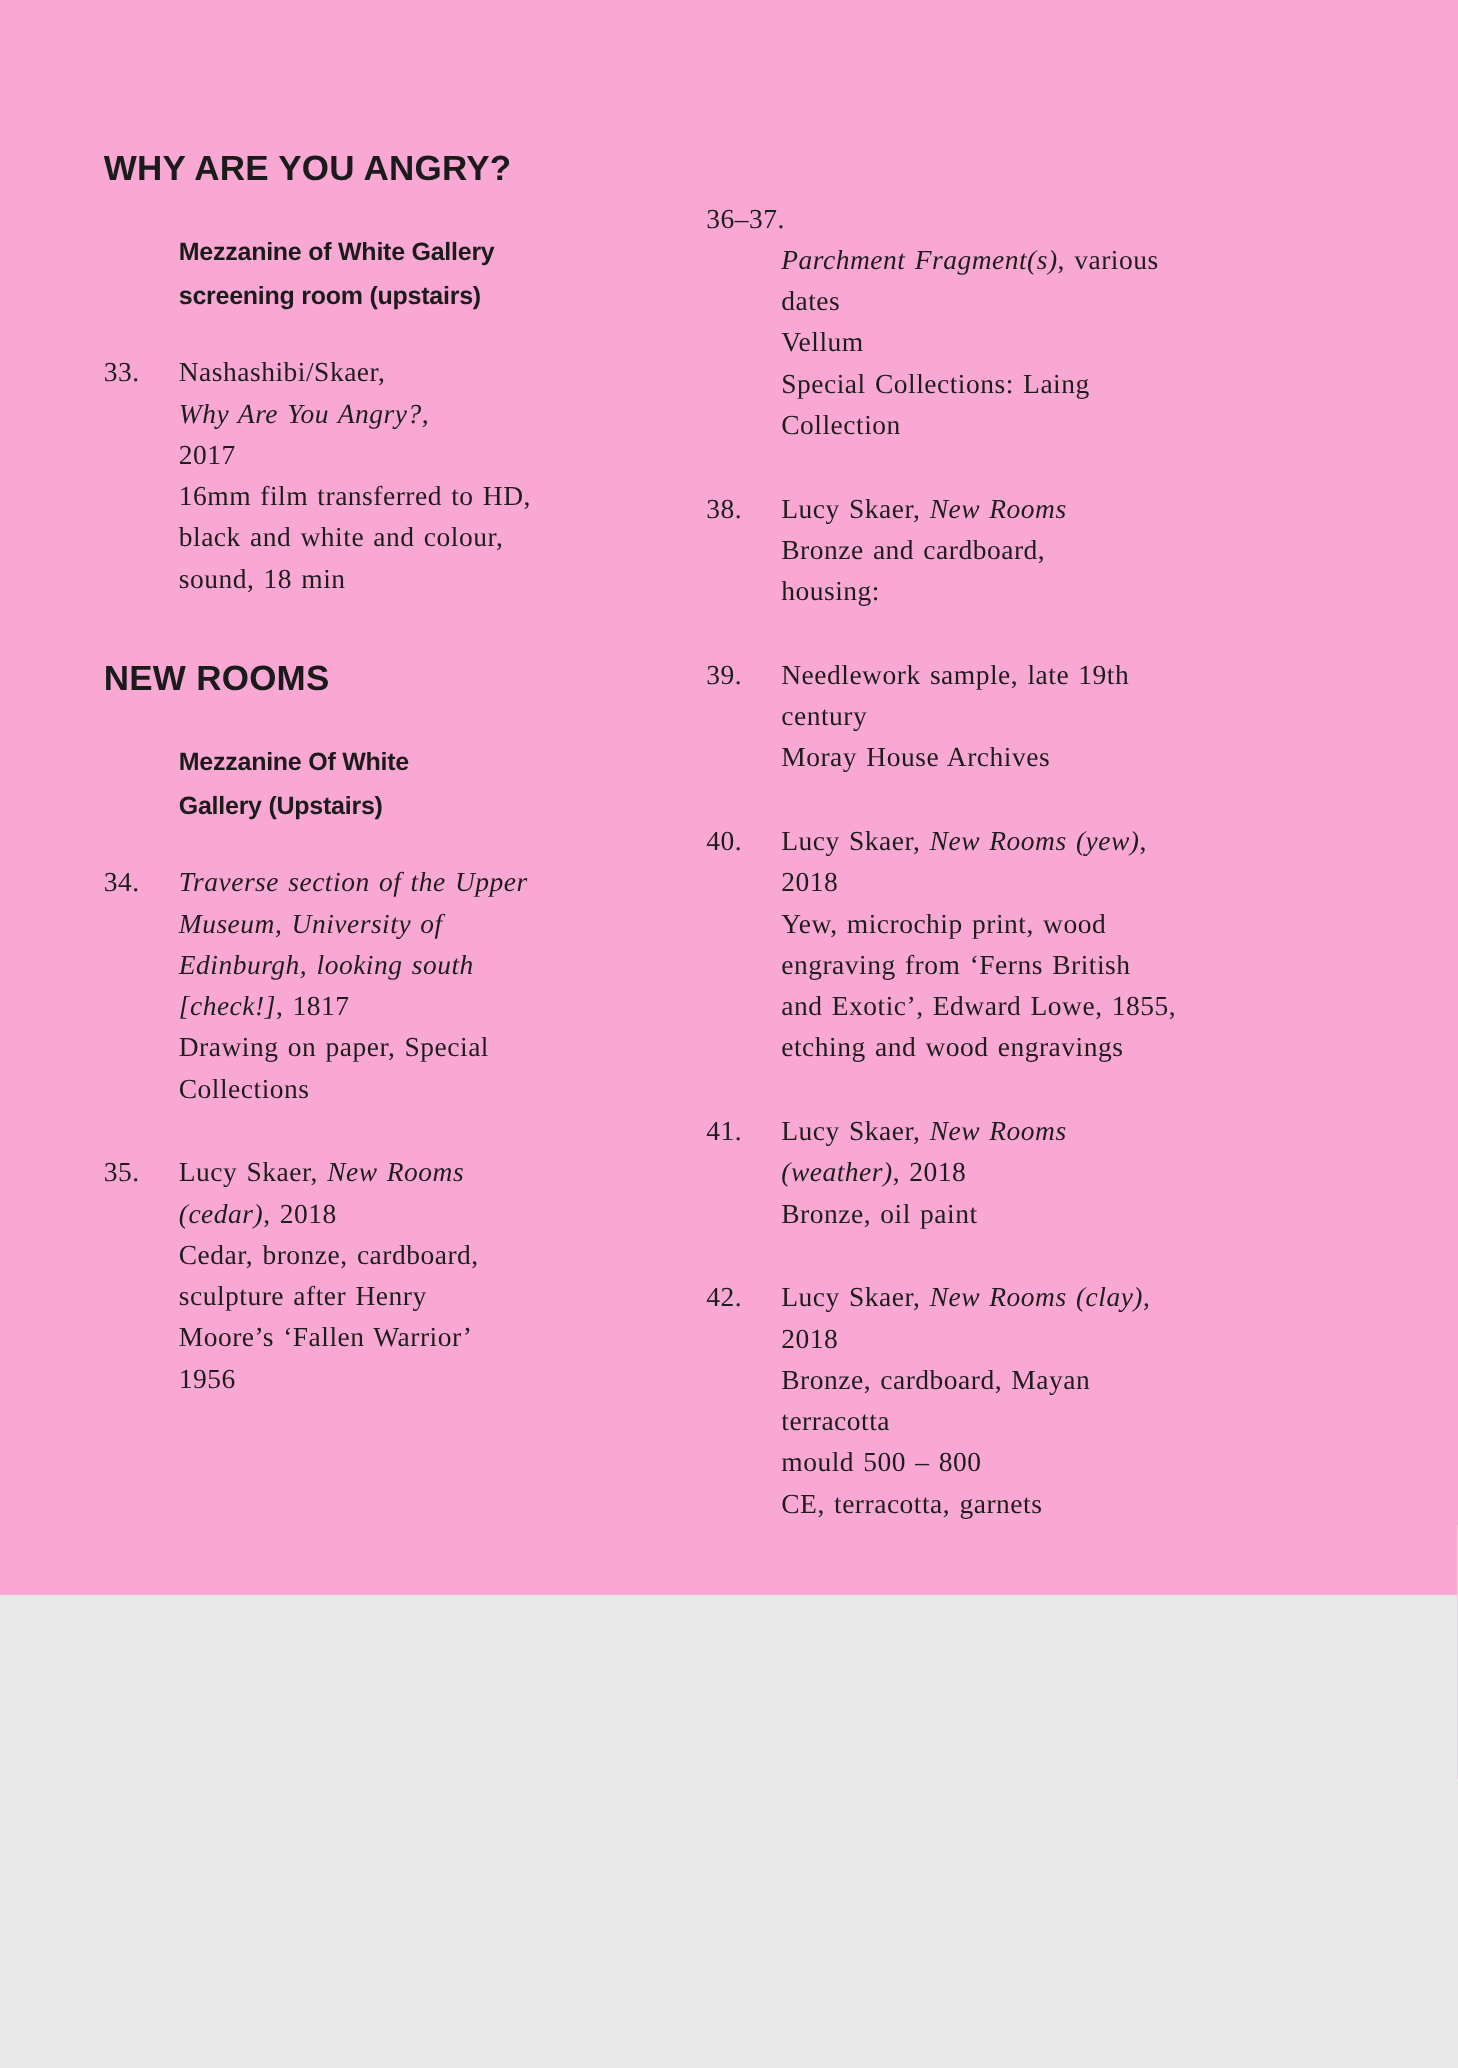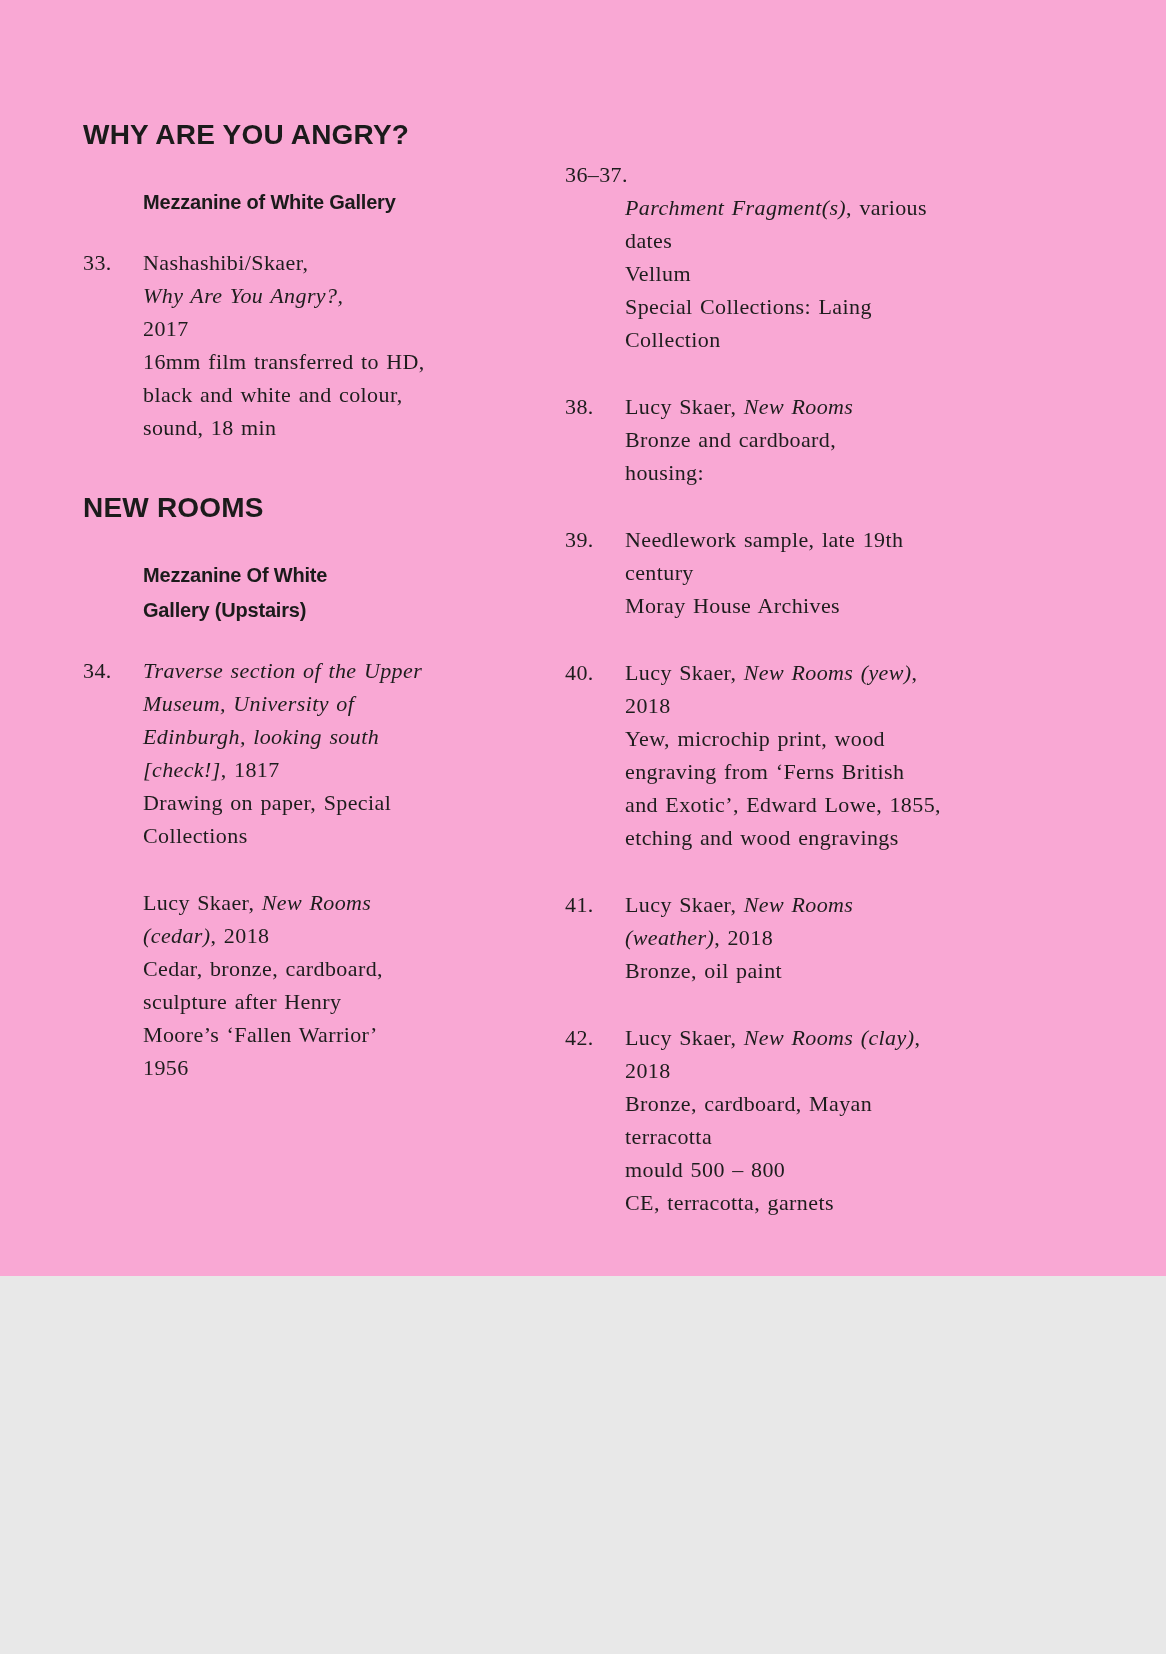--- a/index.html
+++ b/index.html
@@ -73,20 +73,21 @@
   }
 </style>
 </head>
 <body>
 
 <div class="page">
   <div class="col col-left">
       <div class="heading">WHY ARE YOU ANGRY?</div>
       <div class="subheading">
         <div class="subline">Mezzanine of White Gallery</div>
+        <div class="subline">screening room (upstairs)</div>
       </div>
       <div class="item">
         <div class="num">33.</div>
         <div class="body">
           <div class="line"><span>Nashashibi/Skaer,</span></div>
           <div class="line"><span class="it">Why Are You Angry?,</span></div>
           <div class="line"><span>2017</span></div>
           <div class="line"><span>16mm film transferred to HD,</span></div>
           <div class="line"><span>black and white and colour,</span></div>
           <div class="line"><span>sound, 18 min</span></div>
@@ -102,20 +103,21 @@
         <div class="body">
           <div class="line"><span class="it">Traverse section of the Upper</span></div>
           <div class="line"><span class="it">Museum, University of</span></div>
           <div class="line"><span class="it">Edinburgh, looking south</span></div>
           <div class="line"><span class="it">[check!]</span><span>, 1817</span></div>
           <div class="line"><span>Drawing on paper, Special</span></div>
           <div class="line"><span>Collections</span></div>
         </div>
       </div>
       <div class="item">
+        <div class="num">35.</div>
         <div class="body">
           <div class="line"><span>Lucy Skaer, </span><span class="it">New Rooms</span></div>
           <div class="line"><span class="it">(cedar)</span><span>, 2018</span></div>
           <div class="line"><span>Cedar, bronze, cardboard,</span></div>
           <div class="line"><span>sculpture after Henry</span></div>
           <div class="line"><span>Moore’s ‘Fallen Warrior’</span></div>
           <div class="line"><span>1956</span></div>
         </div>
       </div>
     </div>

